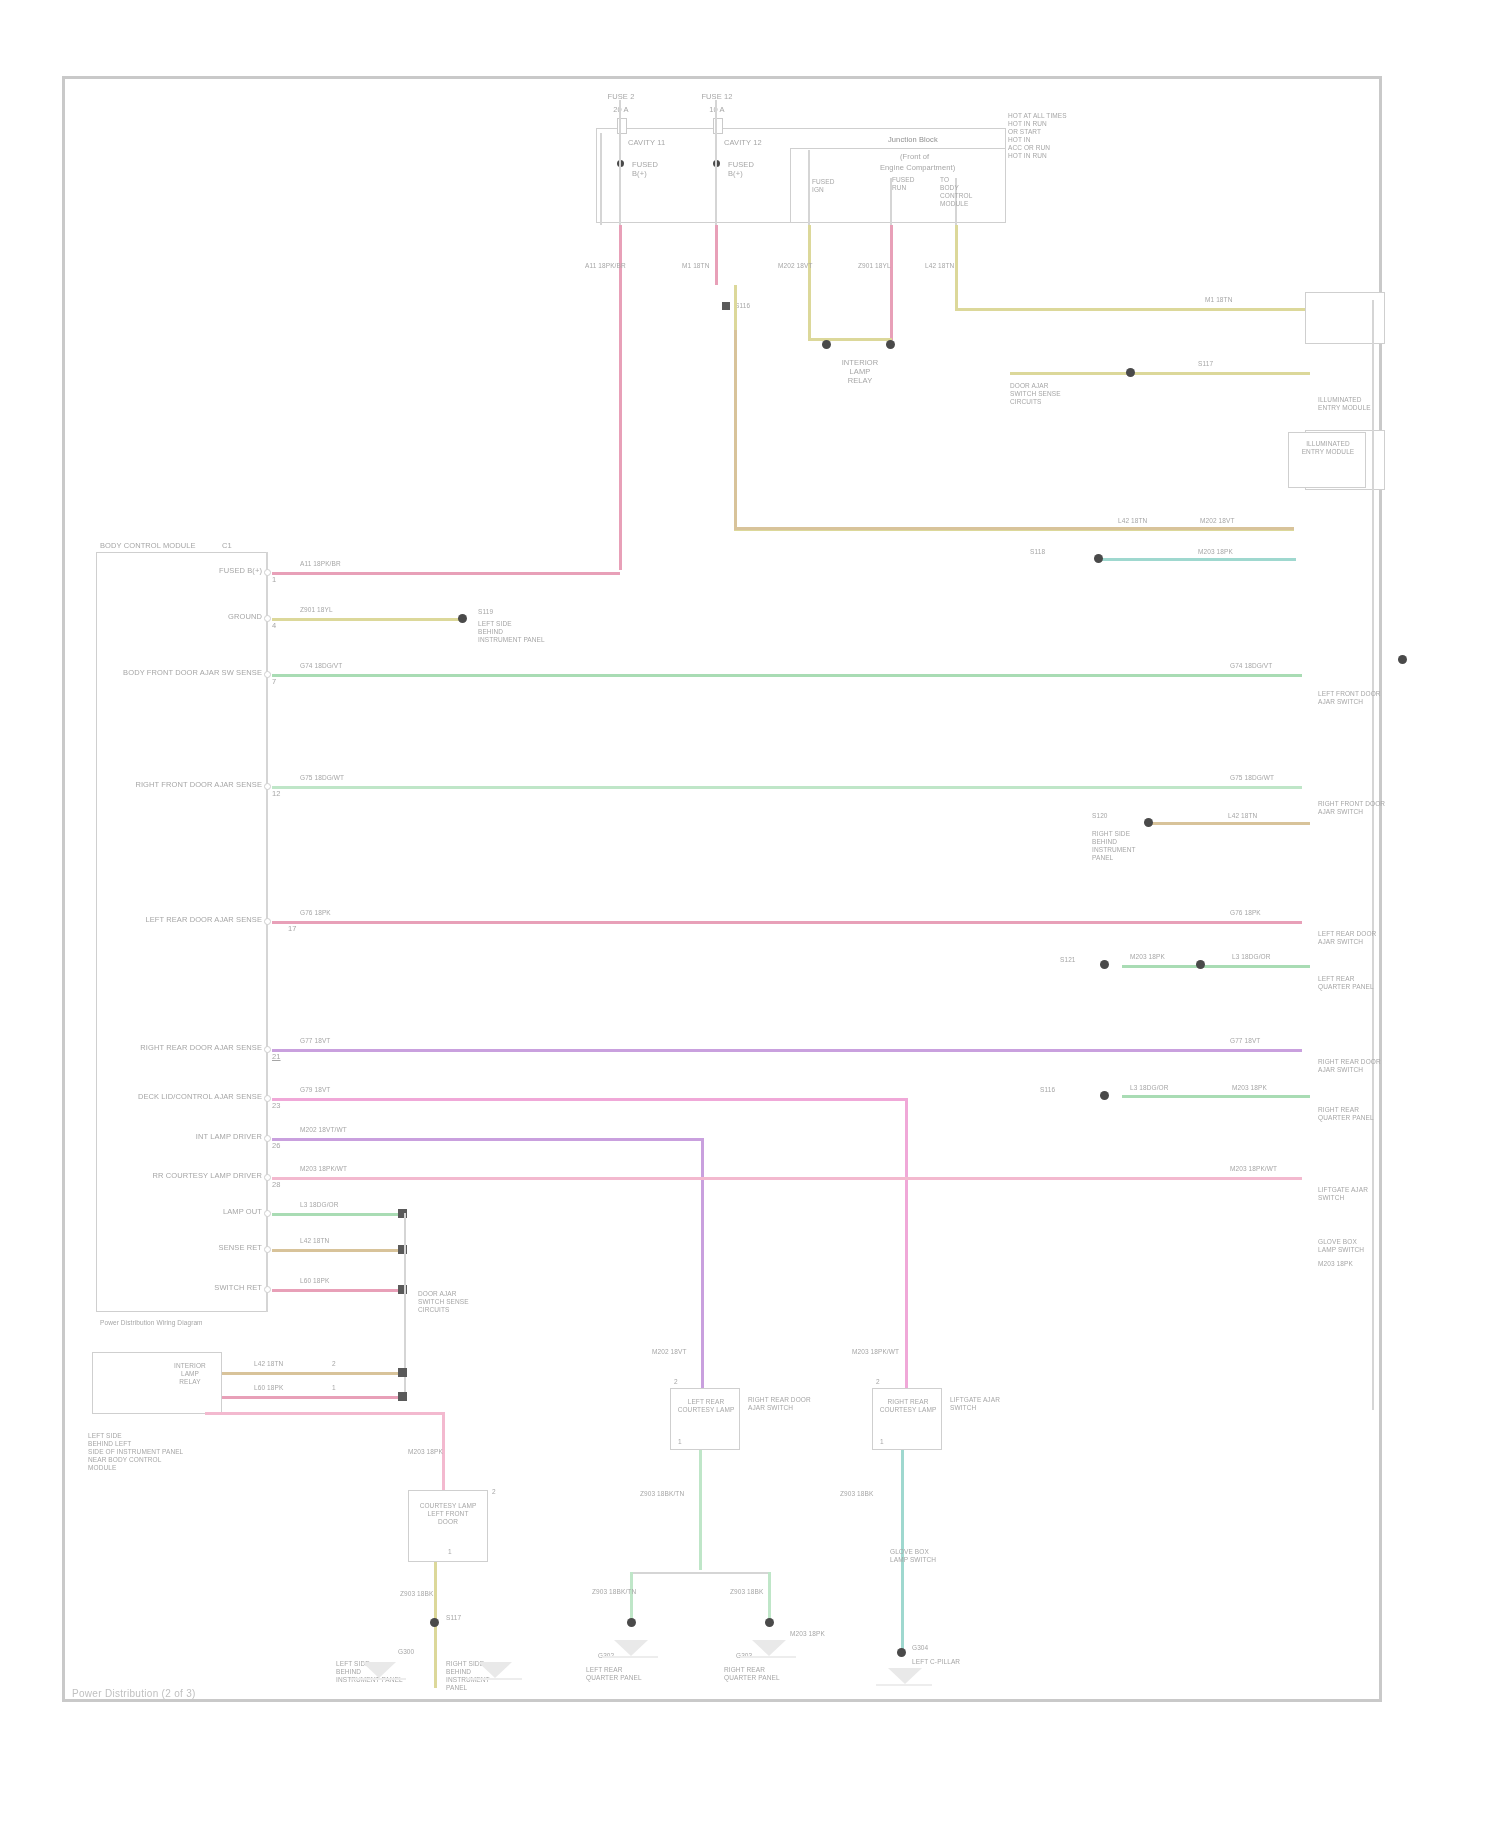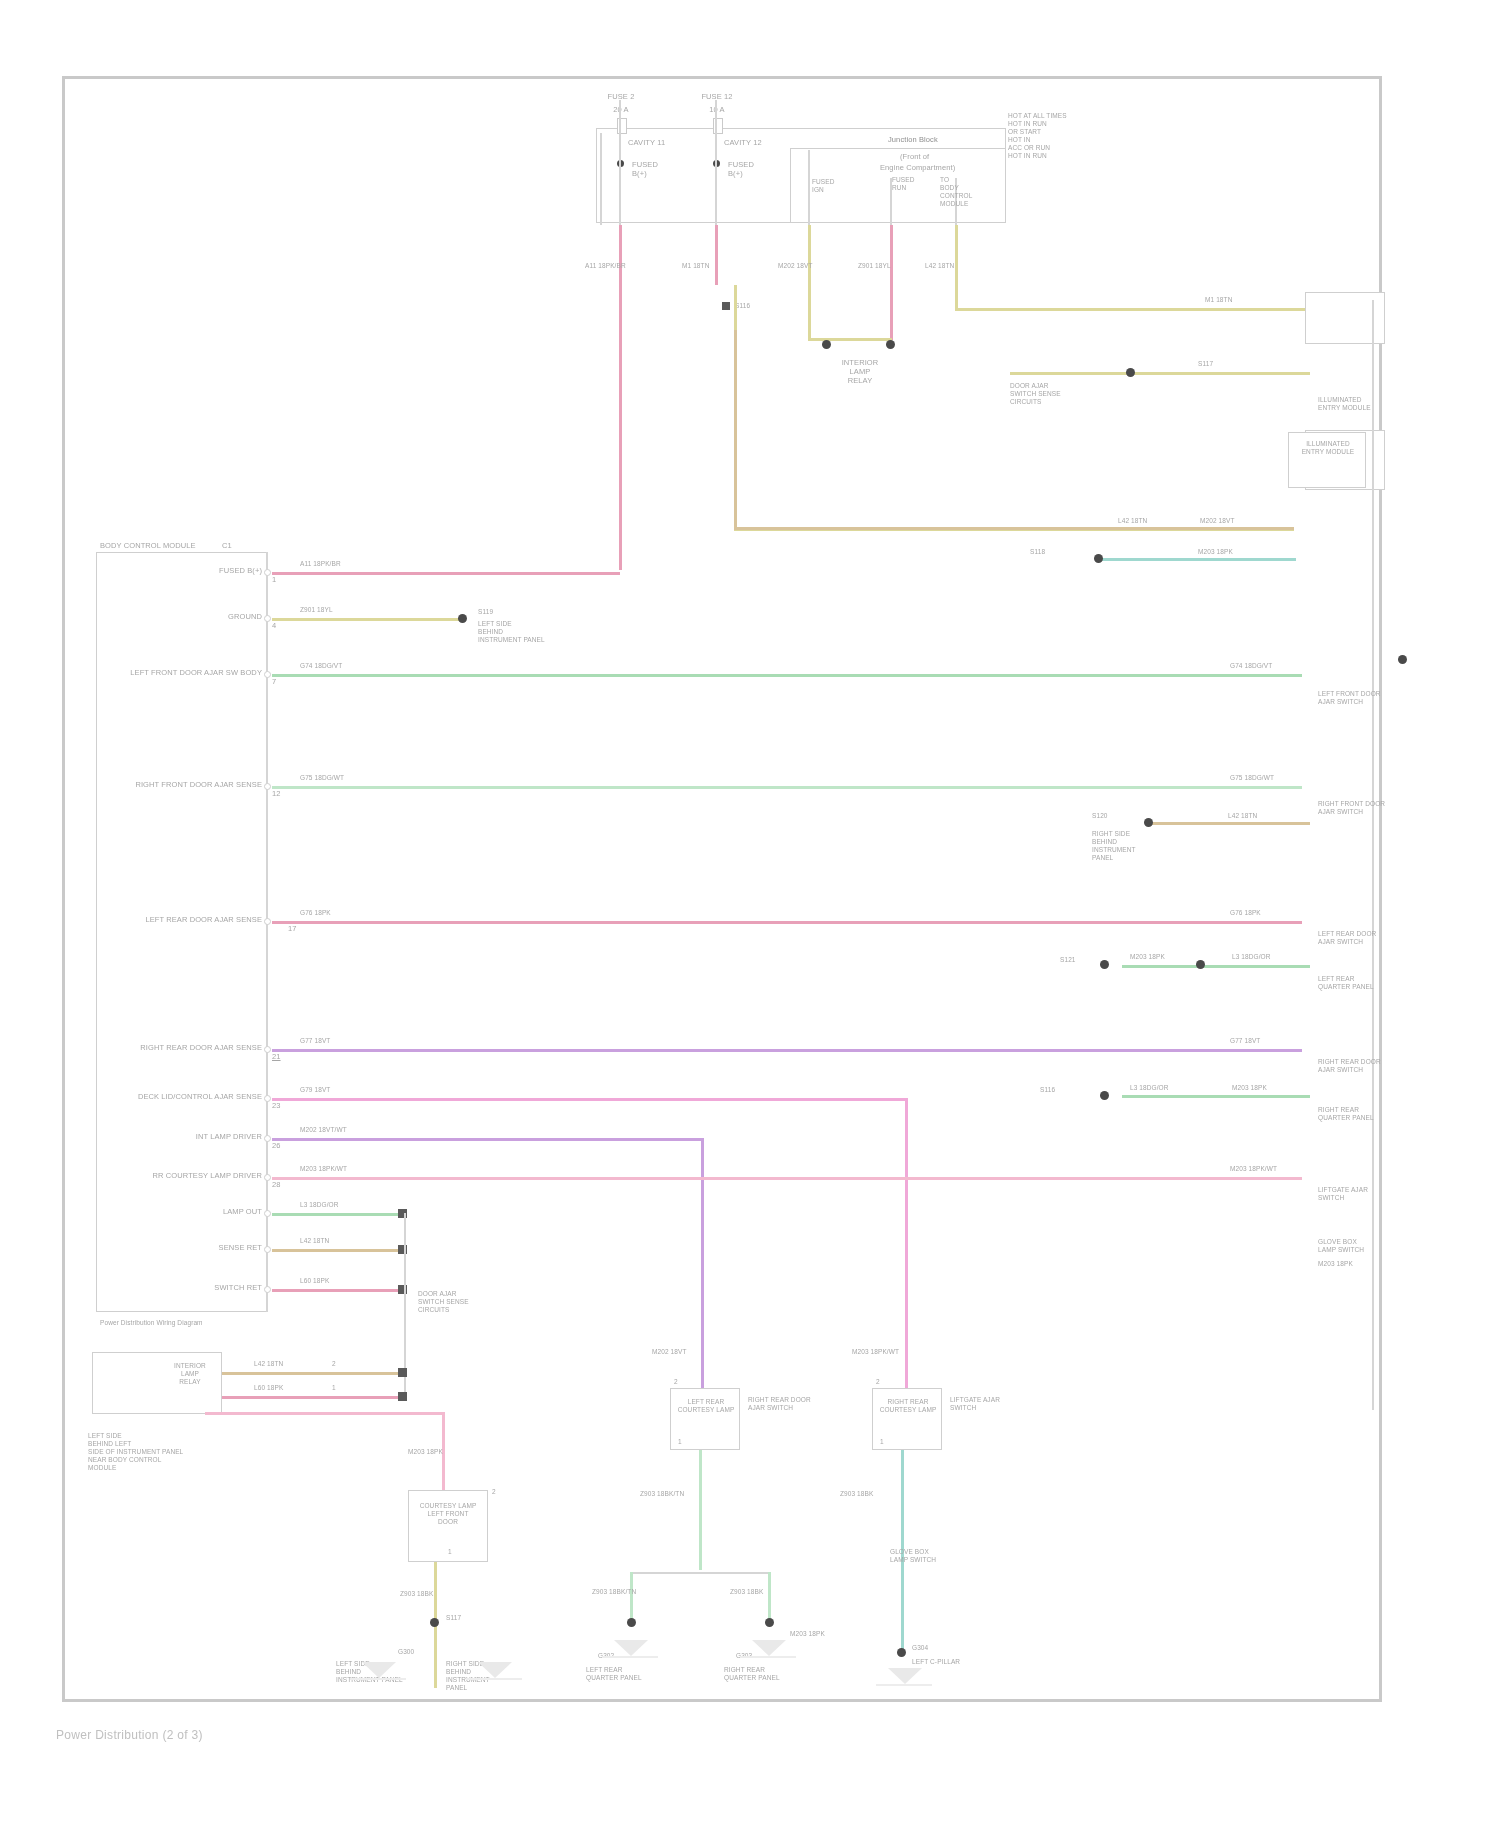--- a/index.html
+++ b/index.html
@@ -4,22 +4,22 @@
 <style>
   html,body{margin:0;padding:0;background:#ffffff;}
   body{width:1500px;height:1828px;position:relative;
        font-family:"Liberation Sans","DejaVu Sans",sans-serif;
        color:#8c8c8c;overflow:hidden;}
 
   
   #page-frame{position:absolute;left:62px;top:76px;width:1320px;height:1626px;
               border:3px solid #c9c9c9;box-sizing:border-box;background:#fff;}
 
-  #footer-note{position:absolute;left:56px;top:1688px;font-size:12px;color:#c0c0c0;
-               letter-spacing:.3px;margin-top:40px;}
+  #footer-note{position:absolute;left:72px;top:1688px;font-size:10px;color:#c0c0c0;
+               letter-spacing:.3px;}
 
   
   .box{position:absolute;border:1.6px solid #cfcfcf;background:#fff;box-sizing:border-box;}
   .lbl{position:absolute;font-size:7.5px;line-height:9px;color:#a6a6a6;
        white-space:pre;letter-spacing:.1px;}
   .lbl.c{text-align:center;}
   .lbl.r{text-align:right;}
   .lbl.dk{color:#8f8f8f;}
   .lbl.tiny{font-size:6.5px;line-height:8px;}
 
@@ -171,21 +171,21 @@
 <div class="lbl" style="left:272px;top:621px;">4</div>
 <div class="pin" style="left:264px;top:615px;"></div>
 <div class="w h wire" style="left:272px;top:618px;width:192px;background:#dcd89a;"></div>
 <div class="lbl tiny" style="left:300px;top:606px;">Z901 18YL</div>
 <div class="dot" style="left:458px;top:614px;"></div>
 <div class="lbl tiny" style="left:478px;top:608px;">S119</div>
 <div class="lbl tiny" style="left:478px;top:620px;">LEFT SIDE
 BEHIND
 INSTRUMENT PANEL</div>
 
-<div class="lbl r" style="left:108px;top:668px;width:154px;">LEFT FRONT DOOR AJAR SW BODY</div>
+<div class="lbl r" style="left:108px;top:668px;width:154px;">BODY FRONT DOOR AJAR SW SENSE</div>
 <div class="lbl" style="left:272px;top:677px;">7</div>
 <div class="pin" style="left:264px;top:671px;"></div>
 <div class="w h wire" style="left:272px;top:674px;width:1030px;background:#a9dcb4;"></div>
 <div class="lbl tiny" style="left:300px;top:662px;">G74 18DG/VT</div>
 <div class="lbl tiny" style="left:1230px;top:662px;">G74 18DG/VT</div>
 <div class="dot" style="left:1398px;top:655px;"></div>
 <div class="lbl tiny" style="left:1318px;top:690px;">LEFT FRONT DOOR
 AJAR SWITCH</div>
 
 <div class="lbl r" style="left:108px;top:780px;width:154px;">RIGHT FRONT DOOR AJAR SENSE</div>

